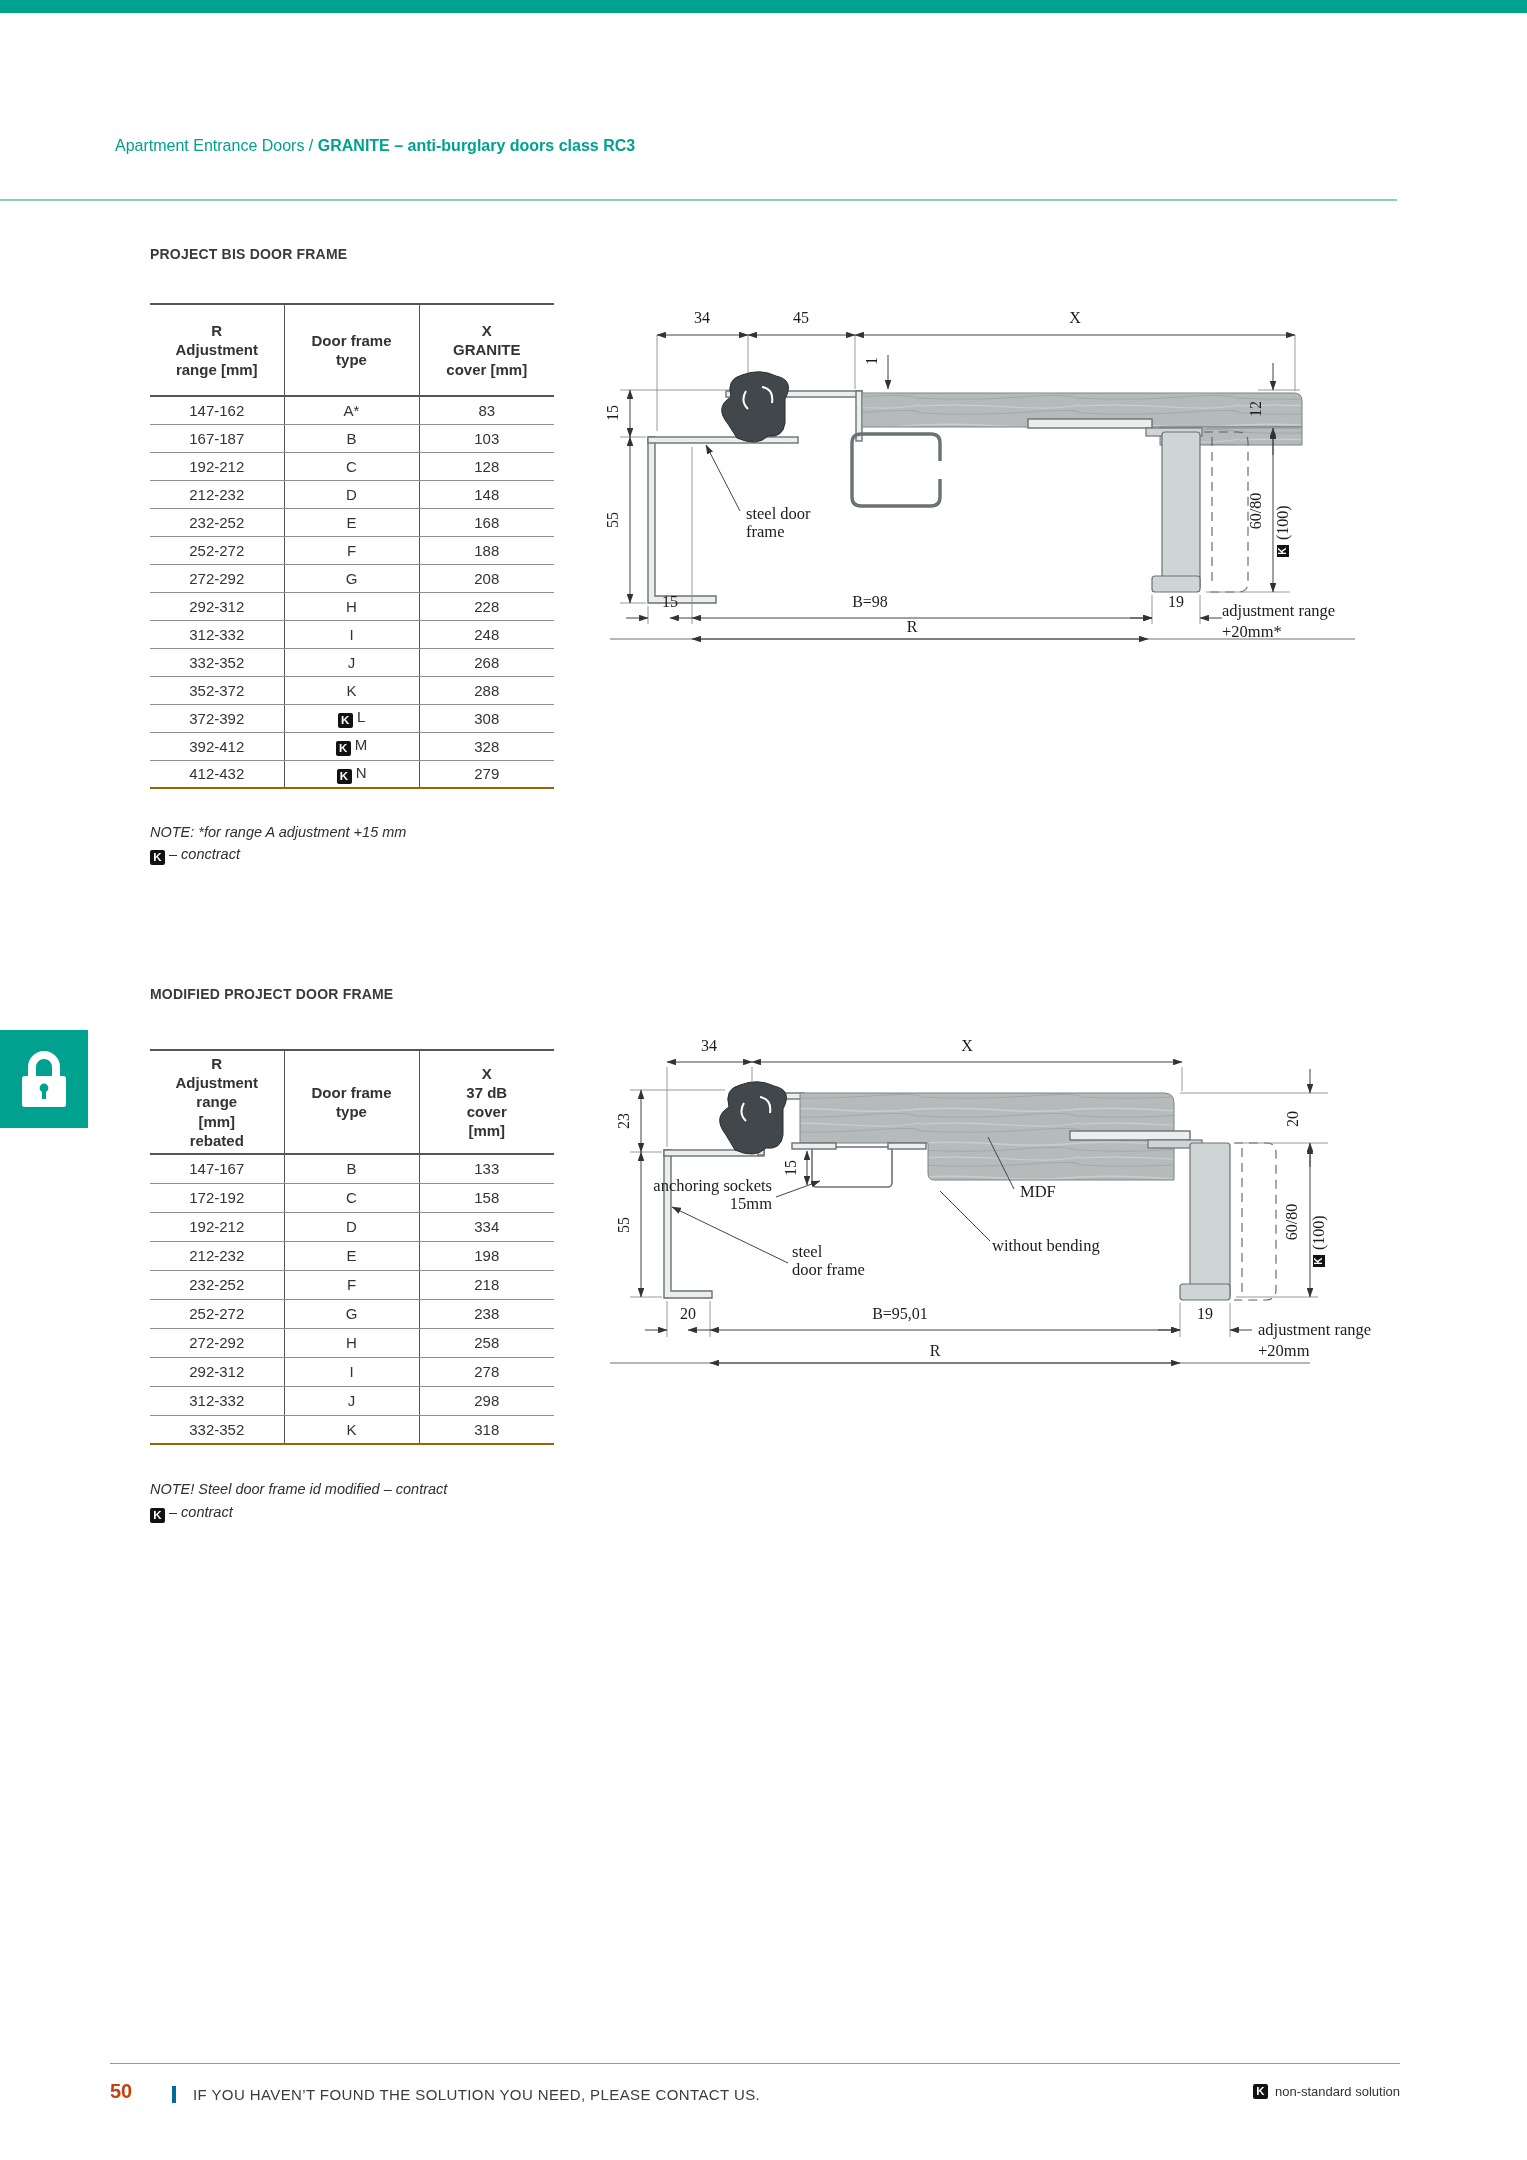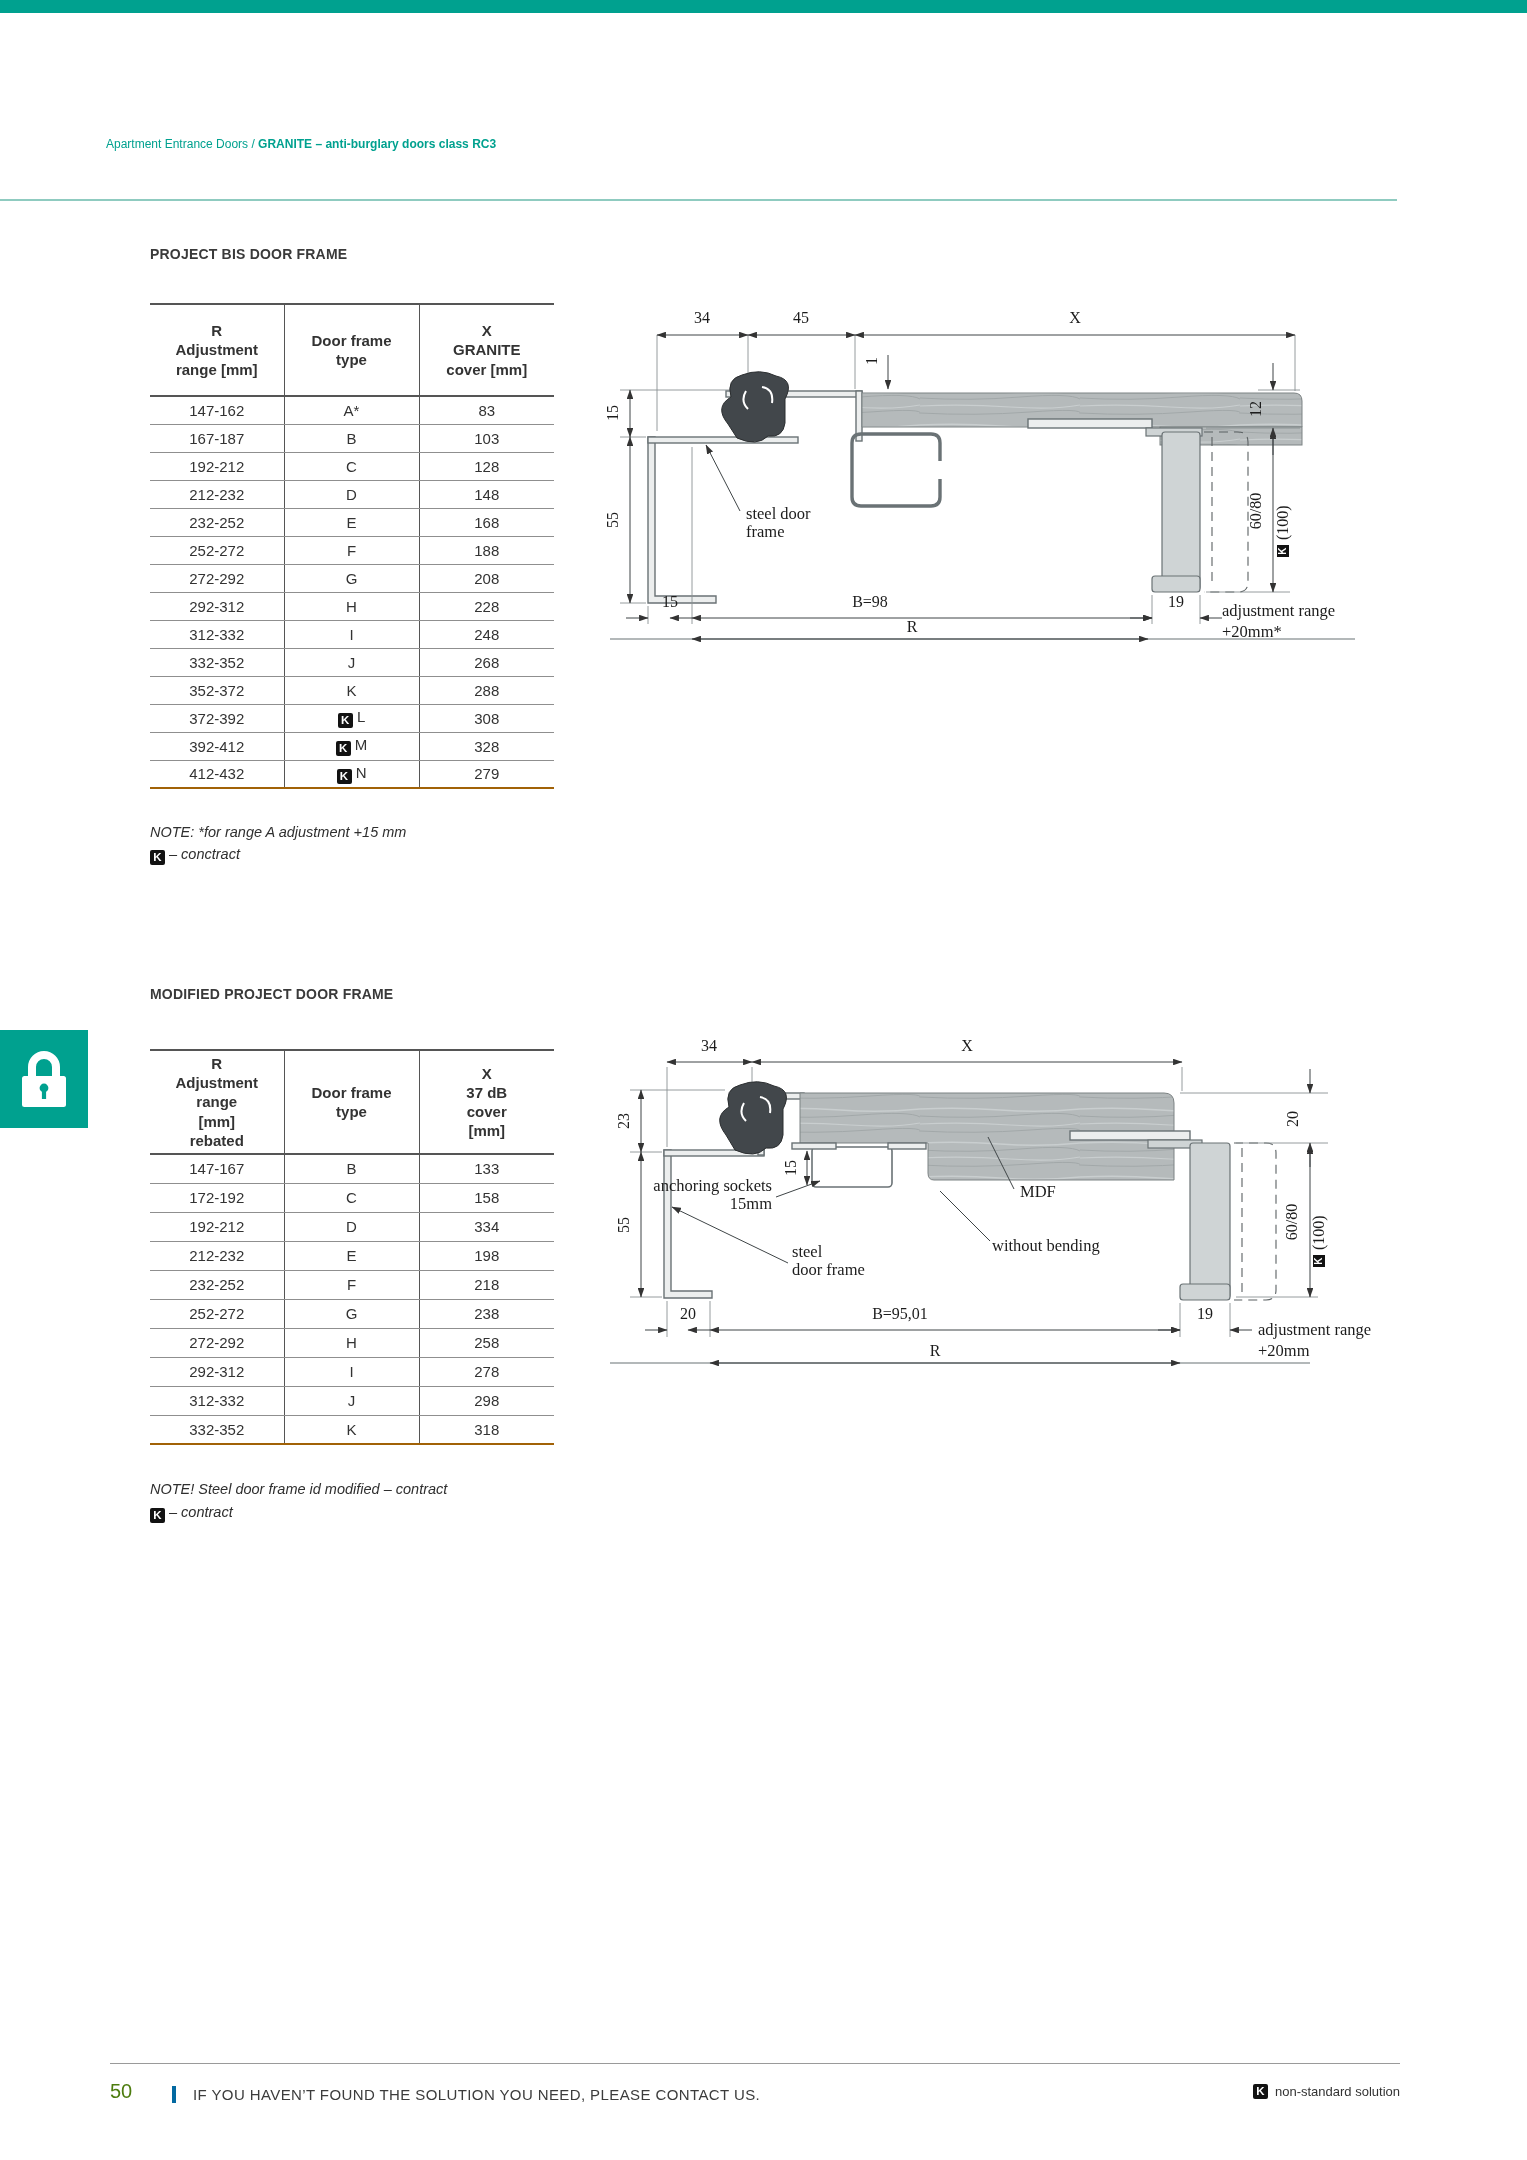--- a/index.html
+++ b/index.html
@@ -1,20 +1,20 @@
 <!DOCTYPE html>
 <html><head>
 <meta charset="utf-8">
 <style>
   :root{ --teal:#00a18f; --ink:#333; --line:#6a7275; }
   *{margin:0;padding:0;box-sizing:border-box}
   body{font-family:"Liberation Sans",sans-serif;background:#fff;color:var(--ink)}
   .page{position:relative;width:1527px;height:2160px;background:#fff;overflow:hidden}
   .topbar{position:absolute;left:0;top:0;width:1527px;height:13px;background:var(--teal)}
-  .header{position:absolute;left:106px;top:137px;font-size:12px;color:var(--teal);white-space:nowrap}
+  .header{position:absolute;left:115px;top:137px;font-size:16px;color:var(--teal);white-space:nowrap}
   .header .bold{font-weight:700}
   .hrule{position:absolute;left:0;top:199px;width:1397px;height:2px;background:#8fcbc0}
   .sec-title{position:absolute;left:150px;font-weight:700;font-size:14px;color:#3a3a3a;letter-spacing:.2px}
   .spec-table{position:absolute;left:150px;border-collapse:collapse;table-layout:fixed;width:404px;font-size:15px;color:#333;text-align:center}
   .spec-table th{font-weight:700;white-space:pre-line;line-height:1.28;vertical-align:middle;
      border-top:2px solid #555;border-bottom:2px solid #555}
   .spec-table th+th, .spec-table td+td{border-left:1px solid #555}
   .spec-table td{border-bottom:1px solid #8f8f8f;vertical-align:middle}
   .spec-table tr:last-child td{border-bottom:2px solid #a16207}
   #t1 th{height:92px} #t1 td{height:28px}
@@ -33,21 +33,21 @@
   .steel2{fill:#cfd4d5;stroke:var(--line);stroke-width:1.2}
   .chan{fill:none;stroke:var(--line);stroke-width:3.4}
   .dash{stroke:#5b6163;stroke-width:1.1;fill:none;stroke-dasharray:9 6}
   .seal{fill:#42474b;stroke:#2b2e30;stroke-width:1}
   .sealw{fill:none;stroke:#fff;stroke-width:2}
   .lead{stroke:#3f4547;stroke-width:1;fill:none}
   text.dt{font-family:"Liberation Serif",serif;font-size:16px;fill:#1c1c1c}
   text.dl{font-family:"Liberation Serif",serif;font-size:16.5px;fill:#1c1c1c}
   text.ksq{font-family:"Liberation Sans",sans-serif;font-weight:700;font-size:10px;fill:#fff}
   .footer-rule{position:absolute;left:110px;top:2063px;width:1290px;height:1px;background:#9a9a9a}
-  .page-num{position:absolute;left:110px;top:2080px;font-size:20px;font-weight:400;color:#4d7c0f}
+  .page-num{position:absolute;left:110px;top:2080px;font-size:20px;font-weight:700;color:#c2410c}
   .footer-contact{position:absolute;left:172px;top:2086px;border-left:4px solid #0369a1;padding-left:17px;
       font-size:15px;letter-spacing:.4px;color:#3c3c3c}
   .footer-legend{position:absolute;left:1150px;top:2084px;width:250px;display:flex;gap:7px;
       align-items:center;justify-content:flex-end;font-size:13px;color:#333}
 </style>
 </head>
 <body>
 
 <div class="page">
 

